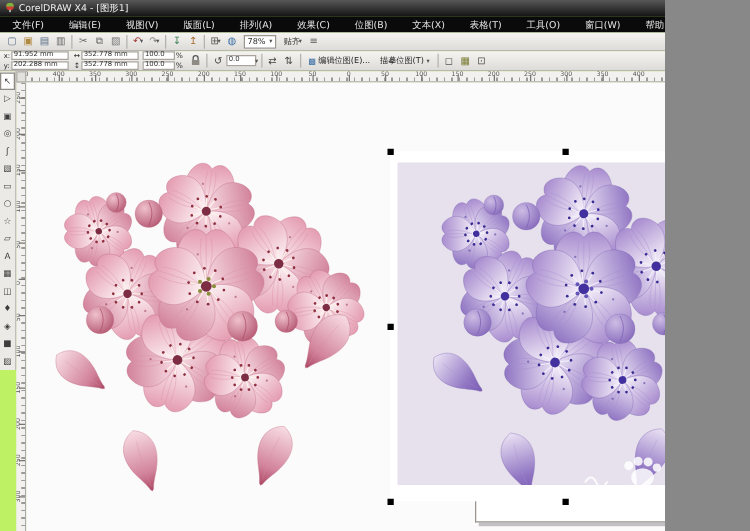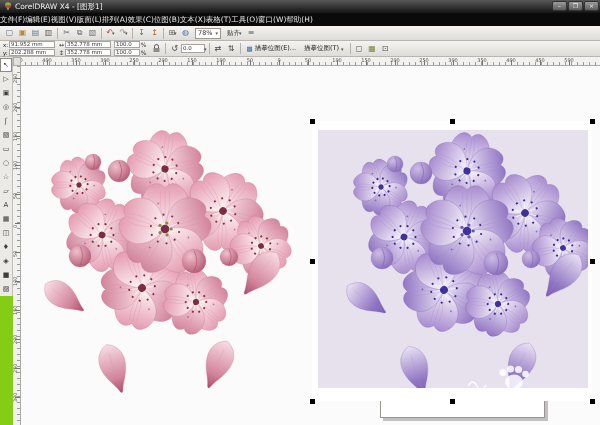--- a/index.html
+++ b/index.html
@@ -1,25 +1,25 @@
 <!DOCTYPE html>
 <html><head>
 <meta charset="utf-8">
 <style>
   html,body{margin:0;padding:0;background:#888;}
   *{box-sizing:border-box;font-family:"DejaVu Sans",sans-serif;}
-  #app{position:relative;width:600px;height:425px;overflow:hidden;background:#84cc16;user-select:none;}
+  #app{position:relative;width:532px;height:425px;overflow:hidden;background:#bef264;user-select:none;}
   
   #titlebar{position:absolute;left:0;top:0;width:600px;height:13px;background:linear-gradient(#585858,#141414);color:#f0f0f0;font-size:7.5px;line-height:13px;padding-left:4px;white-space:nowrap;}
   #titlebar .appico{display:inline-block;width:8px;height:8px;vertical-align:-1px;margin-right:3px;}
   #winbtns{position:absolute;right:1px;top:1px;display:flex;gap:1px;}
   #winbtns .wb{width:15px;height:10px;background:linear-gradient(#9b9b9b,#5c5c5c);border:1px solid #333;border-radius:2px;color:#eee;font-size:6px;line-height:8px;text-align:center;}
   
   #menubar{position:absolute;left:0;top:13px;width:600px;height:13px;background:#0a0a0a;color:#e6e6e6;font-size:7.5px;line-height:13px;display:flex;}
-  #menubar .mi{padding:0 0;white-space:nowrap;}
+  #menubar .mi{padding:0 10px;white-space:nowrap;}
   
   .tbar{position:absolute;left:0;width:600px;background:linear-gradient(#f5f4f2,#dedcd8);border-bottom:1px solid #b9b6b1;display:flex;align-items:center;font-size:6.5px;color:#333;}
   #stdbar{top:26px;height:15px;padding-left:3px;}
   #propbar{top:41px;height:16px;padding-left:3px;}
   .tbtn{width:13px;height:13px;display:flex;align-items:center;justify-content:center;font-size:8px;line-height:1;}
   .tsep{width:1px;height:11px;background:#b5b2ad;margin:0 2px;}
   .drop{font-size:5px;color:#555;margin-left:-1px;}
   .combo{display:flex;align-items:center;background:#fff;border:1px solid #9a978f;height:11px;padding:0 2px;margin:0 3px;font-size:6.5px;}
   .combo .drop{margin-left:3px;}
   .snapbtn{display:flex;align-items:center;height:12px;padding:0 3px;font-size:6.5px;}
@@ -188,21 +188,21 @@
     <div class="tsep"></div>
     <div class="tbtn" style="color:#444;">↺</div>
     <span class="pfield" style="width:24px;height:9px;">0.0</span>
       <span class="drop">▾</span>
     <div class="tsep"></div>
     <div class="tbtn" style="color:#444;">⇄</div>
     <div class="tbtn" style="color:#444;">⇅</div>
     <div class="tsep"></div>
     <div class="pbtn">
         <span style="color:#3a6ea5;margin-right:2px;">▩</span>
-        <span>描摹位图(E)...</span>
+        <span>编辑位图(E)...</span>
       </div>
     <div class="pbtn">
         <span>描摹位图(T)</span>
         <span class="drop" style="margin-left:2px;">▾</span>
       </div>
     <div class="tsep"></div>
     <div class="tbtn" style="color:#555;">◻</div>
     <div class="tbtn" style="color:#7a7d35;">▦</div>
     <div class="tbtn" style="color:#555;">⊡</div>
   </div>

